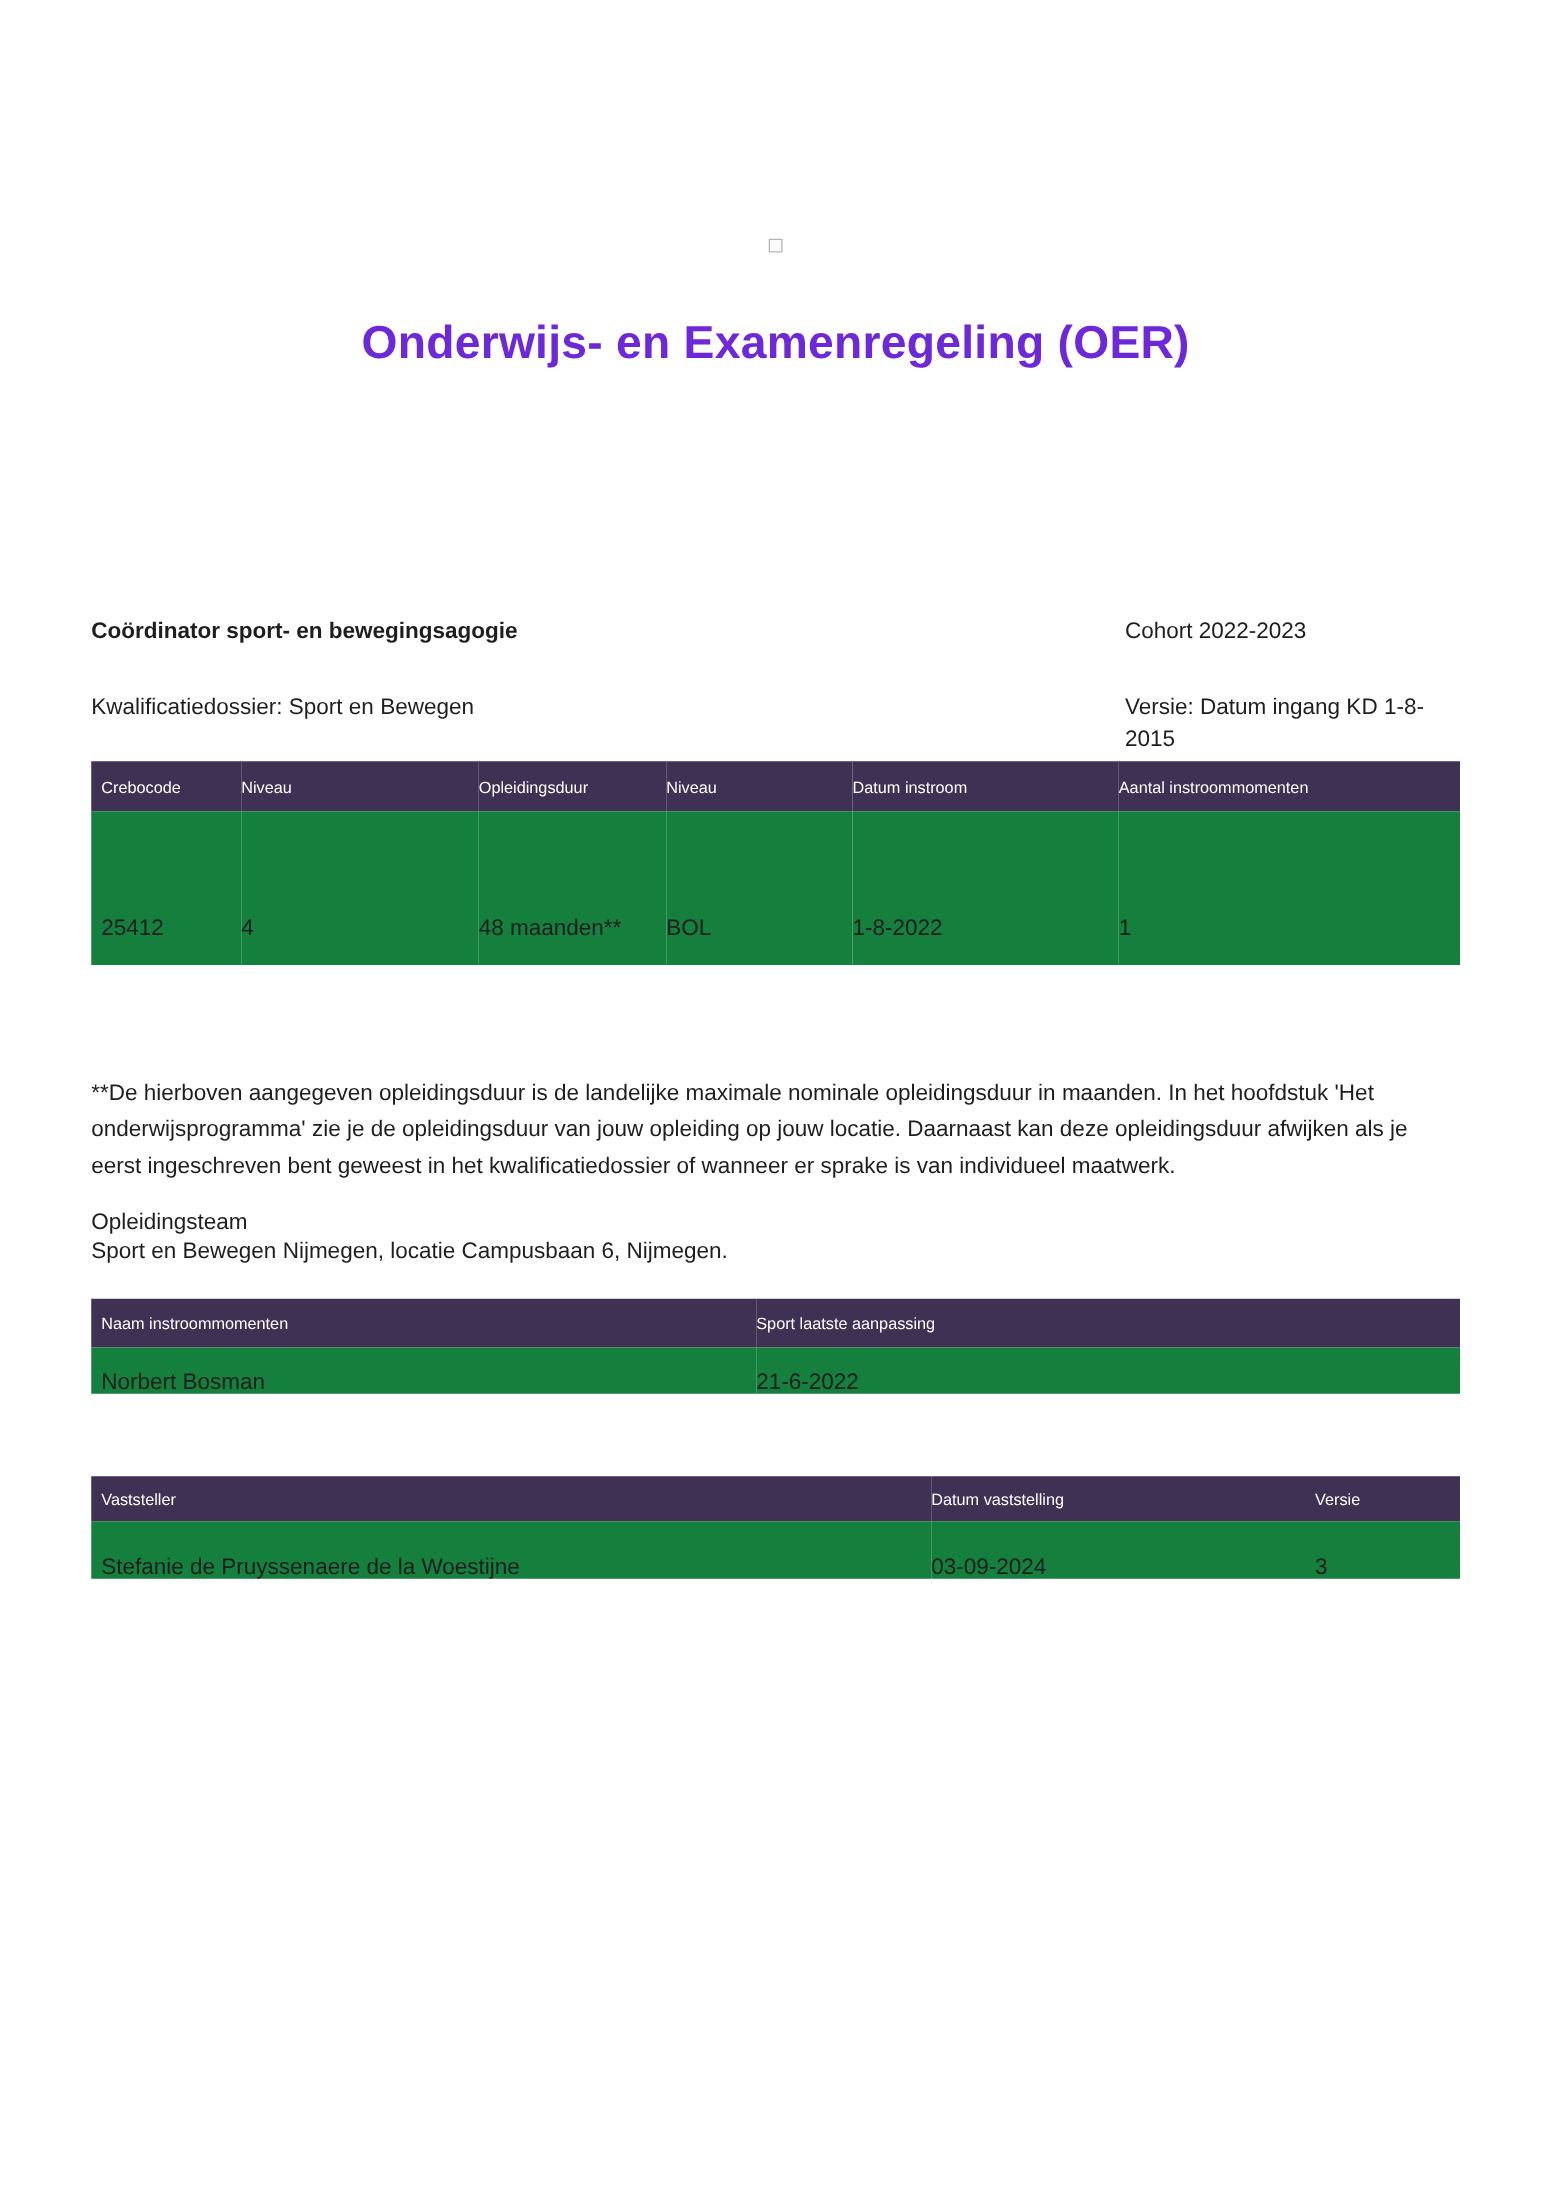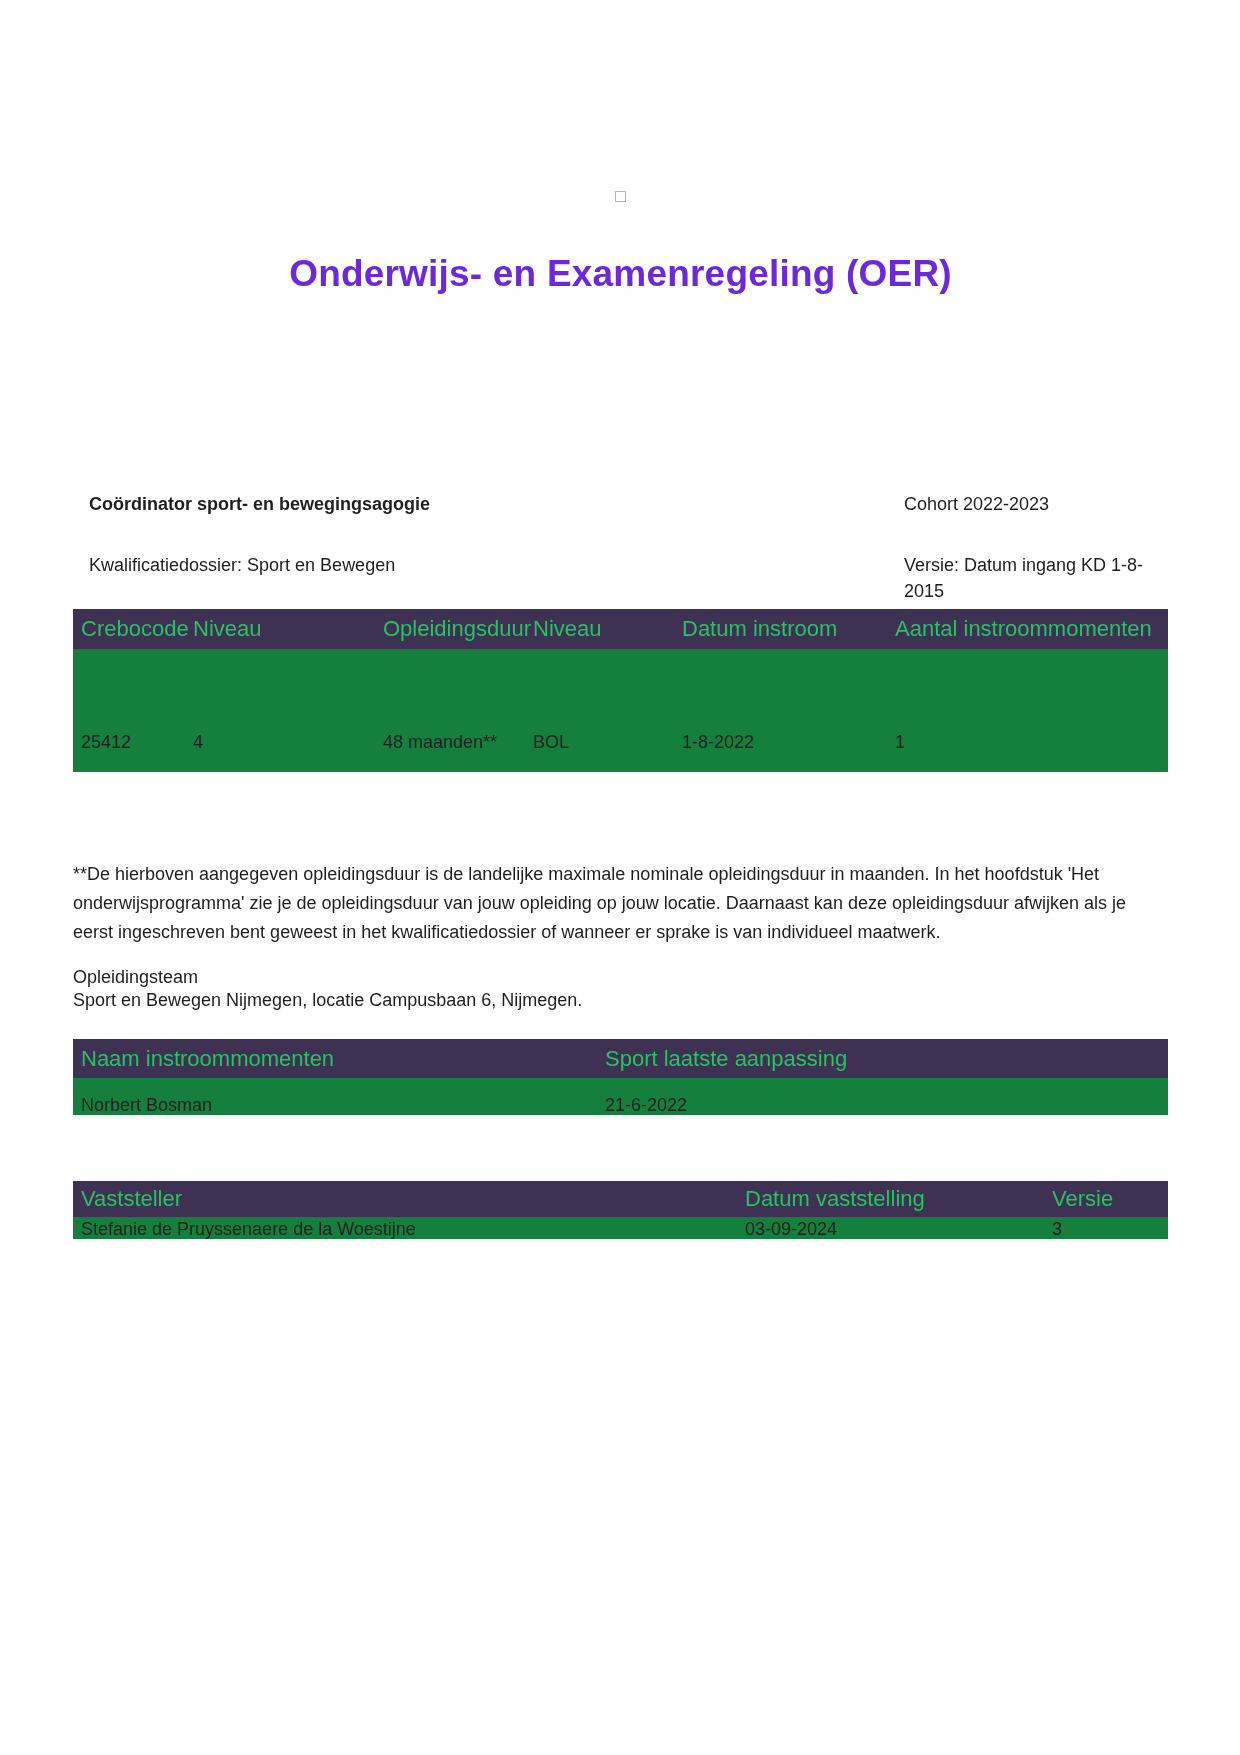--- a/index.html
+++ b/index.html
@@ -24,33 +24,33 @@
     margin-top:50px;
     text-align:center;
     font-size:37px;
     line-height:44px;
     font-weight:bold;
     color:#6d28d9;
     letter-spacing:0.2px;
   }
 
   .info-grid { margin-top:198px; font-size:18px; }
-  .info-row { display:flex;margin-left:16px; }
+  .info-row { display:flex; }
   .info-row .left { width:827px; line-height:21px; }
   .info-row .right { width:268px; line-height:21px; }
   .info-row.second { margin-top:37px; }
   .info-row.second .left, .info-row.second .right { line-height:26px; }
   .bold { font-weight:bold; }
 
   table.doc-table { border-collapse:collapse; table-layout:fixed; width:1095px; }
   table.doc-table th {
     background:#3f3154;
-    color:#22c55e;
+    color:#ffffff;
     font-weight:normal;
-    font-size:22px;
+    font-size:13px;
     text-align:left;
     vertical-align:middle;
   }
   table.doc-table td {
     font-size:18px;
     text-align:left;
     vertical-align:top;
     background:#15803d;
   }
 
@@ -72,21 +72,21 @@
   
   .table2 { margin-top:27px; }
   .table2 th { height:39px; }
   .table2 td { padding-top:17px; line-height:20px; }
   .table2 .c1 { width:532px; padding-left:8px; }
   .table2 .c2 { width:563px; }
 
   
   .table3 { margin-top:66px; }
   .table3 th { height:36px; }
-  .table3 td { padding-top:2px; line-height:20px;margin-top:16px; }
+  .table3 td { padding-top:26px; line-height:20px;margin-top:16px; }
   .table3 .c1 { width:672px; padding-left:8px; }
   .table3 .c2 { width:307px; }
   .table3 .c3 { width:116px; }
 </style>
 </head>
 <body>
 
 <div class="content">
 
   <div class="placeholder-box"></div>

